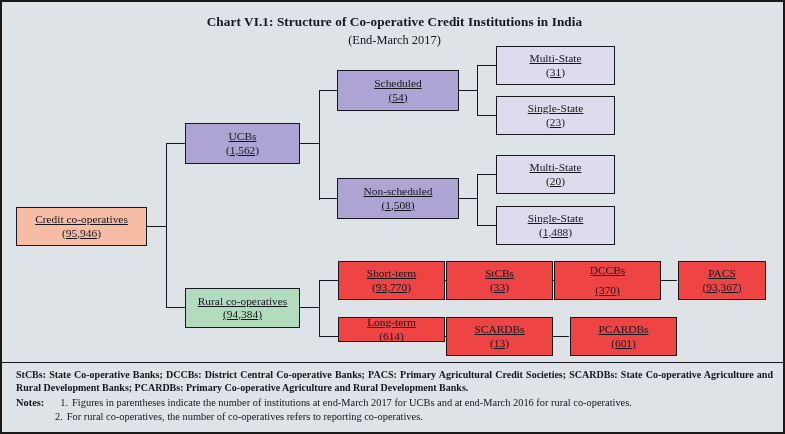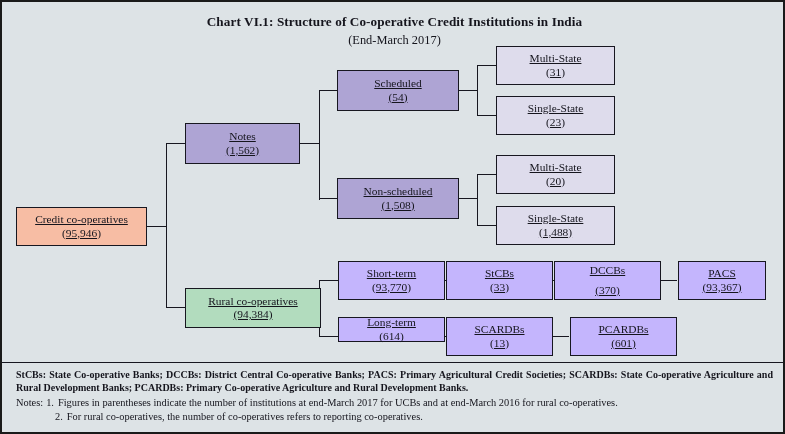--- a/index.html
+++ b/index.html
@@ -48,21 +48,21 @@
     color: #15151d;
     font-size: 11.4px;
     text-decoration: underline;
   }
   .node .nlabel { display: block; white-space: nowrap; }
   .node .nvalue { display: block; white-space: nowrap; }
   .fill-root    { background: #f7bda4; }
   .fill-ucb     { background: #aea4d4; }
   .fill-leafpur { background: #dedcec; }
   .fill-rural   { background: #b2dcbe; }
-  .fill-green   { background: #c4b5fd; }
+  .fill-green   { background: #ef4444; }
 
   .conn {
     position: absolute;
     background: #171720;
   }
   .conn.h { height: 1.4px; }
   .conn.v { width: 1.4px; }
 
   #footnotes {
     position: absolute;
@@ -76,21 +76,21 @@
     line-height: 1.32;
     text-align: justify;
     font-weight: bold;
   }
   .notes-wrap {
     margin-top: 2px;
     font-size: 10.4px;
     line-height: 1.34;
   }
   .notes-row { display: flex; align-items: flex-start; }
-  .notes-head { font-weight: normal; white-space: nowrap; margin-right: 3px; }
+  .notes-head { font-weight: bold; white-space: nowrap; margin-right: 16px; }
   .note-num { margin-right: 4px; white-space: nowrap; }
   .notes-row.indent { padding-left: 39px; }
   #bottom-rule {
     position: absolute;
     left: 0;
     top: 360px;
     width: 785px;
     height: 1.4px;
     background: #171720;
   }
@@ -136,21 +136,21 @@
 
   <div class="conn h" style="left:443px; top:334px; width:16px;"></div>
   <div class="conn h" style="left:551px; top:334px; width:16px;"></div>
 
   <div class="node fill-root" style="left:14px; top:205px; width:131px; height:39px;">
     <span class="nlabel">Credit co-operatives</span>
     <span class="nvalue">(95,946)</span>
   </div>
 
   <div class="node fill-ucb" style="left:183px; top:121px; width:115px; height:41px;">
-    <span class="nlabel">Notes</span>
+    <span class="nlabel">UCBs</span>
     <span class="nvalue">(1,562)</span>
   </div>
 
   <div class="node fill-ucb" style="left:335px; top:68px; width:122px; height:41px;">
     <span class="nlabel">Scheduled</span>
     <span class="nvalue">(54)</span>
   </div>
 
   <div class="node fill-leafpur" style="left:494px; top:44px; width:119px; height:39px;">
     <span class="nlabel">Multi-State</span>
@@ -170,21 +170,21 @@
   <div class="node fill-leafpur" style="left:494px; top:153px; width:119px; height:39px;">
     <span class="nlabel">Multi-State</span>
     <span class="nvalue">(20)</span>
   </div>
 
   <div class="node fill-leafpur" style="left:494px; top:204px; width:119px; height:39px;">
     <span class="nlabel">Single-State</span>
     <span class="nvalue">(1,488)</span>
   </div>
 
-  <div class="node fill-rural" style="left:183px; top:286px; width:136px; height:40px;">
+  <div class="node fill-rural" style="left:183px; top:286px; width:115px; height:40px;">
     <span class="nlabel">Rural co-operatives</span>
     <span class="nvalue">(94,384)</span>
   </div>
 
   <div class="node fill-green" style="left:336px; top:259px; width:107px; height:39px;">
     <span class="nlabel">Short-term</span>
     <span class="nvalue">(93,770)</span>
   </div>
 
   <div class="node fill-green" style="left:444px; top:259px; width:107px; height:39px;">

